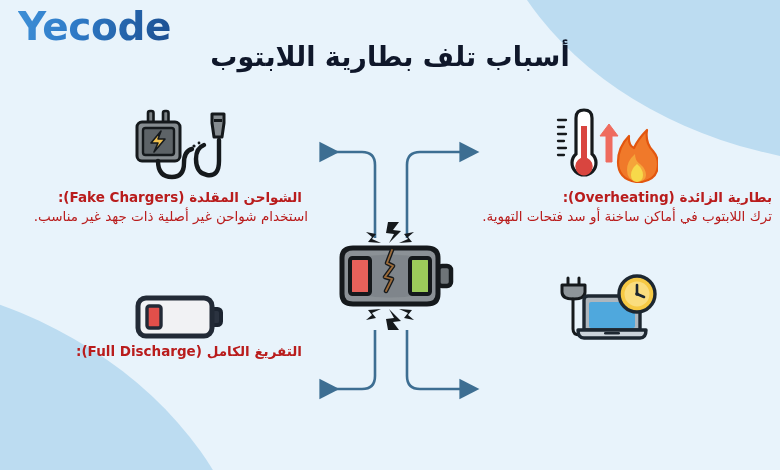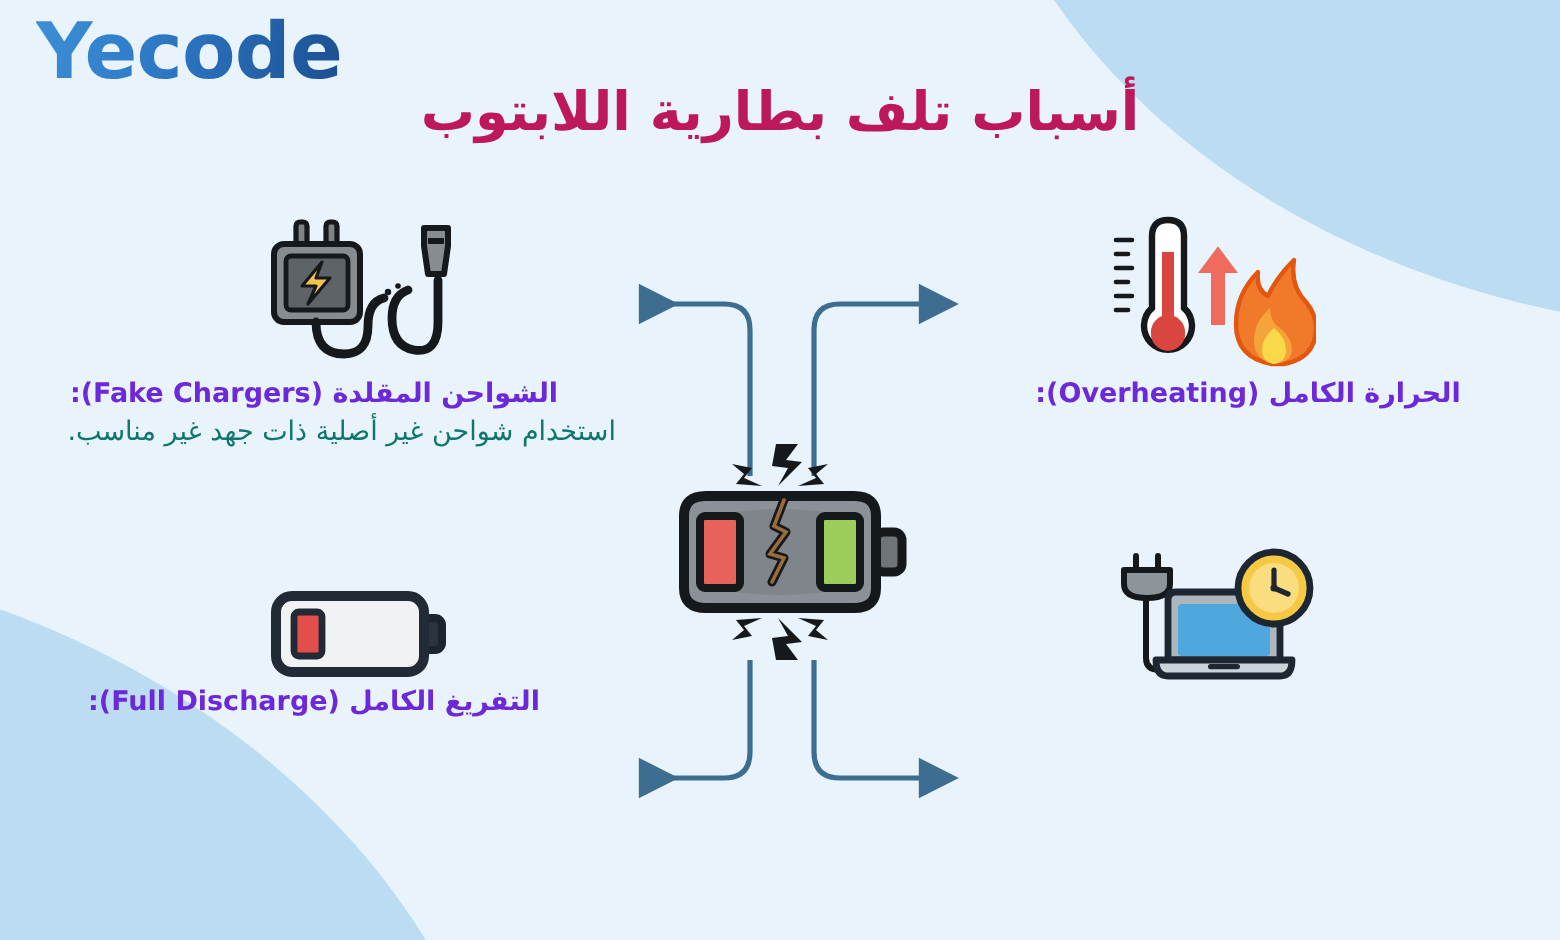--- a/index.html
+++ b/index.html
@@ -68,39 +68,38 @@
     z-index:9;
   }
 
   
   #title {
     position:absolute;
     top:41px; left:0; right:0;
     text-align:center;
     font-size:27px;
     font-weight:700;
-    color:#be185d;
+    color:#0f172a;
     direction:rtl;
     z-index:6;
   }
 
   
   .block { position:absolute; direction:rtl; z-index:7; }
   .block .heading {
     font-size:13.5px;
     font-weight:700;
-    color:#6d28d9;
+    color:#b91c1c;
     line-height:1.35;
     white-space:nowrap;
-    text-align:center;
   }
   .block .body {
     font-size:13.5px;
     font-weight:400;
-    color:#0f766e;
+    color:#b91c1c;
     line-height:1.45;
     margin-top:1px;
   }
   .blk-tl { top:188px; left:12px;  width:296px; text-align:right; }
   .blk-tr { top:188px; right:8px;  width:296px; text-align:right; }
   .blk-bl { top:342px; left:12px;  width:296px; text-align:right; }
   .blk-br { top:352px; right:8px;  width:310px; text-align:right; }
 
   .blk-tl .heading, .blk-bl .heading { padding-right:6px; }
 
@@ -269,21 +268,22 @@
       <circle cx="89" cy="20" r="1.8" fill="#1d2731"></circle>
     </svg>
   </div>
 
   <div class="block blk-tl">
     <div class="heading">الشواحن المقلدة (Fake Chargers):</div>
     <div class="body">استخدام شواحن غير أصلية ذات جهد غير مناسب.</div>
   </div>
 
   <div class="block blk-tr">
-    <div class="heading">الحرارة الكامل (Overheating):</div>
+    <div class="heading">بطارية الزائدة (Overheating):</div>
+    <div class="body">ترك اللابتوب في أماكن ساخنة أو سد فتحات التهوية.</div>
   </div>
 
   <div class="block blk-bl">
     <div class="heading">التفريغ الكامل (Full Discharge):</div>
   </div>
 
 
 </div>
 
 </body></html>

